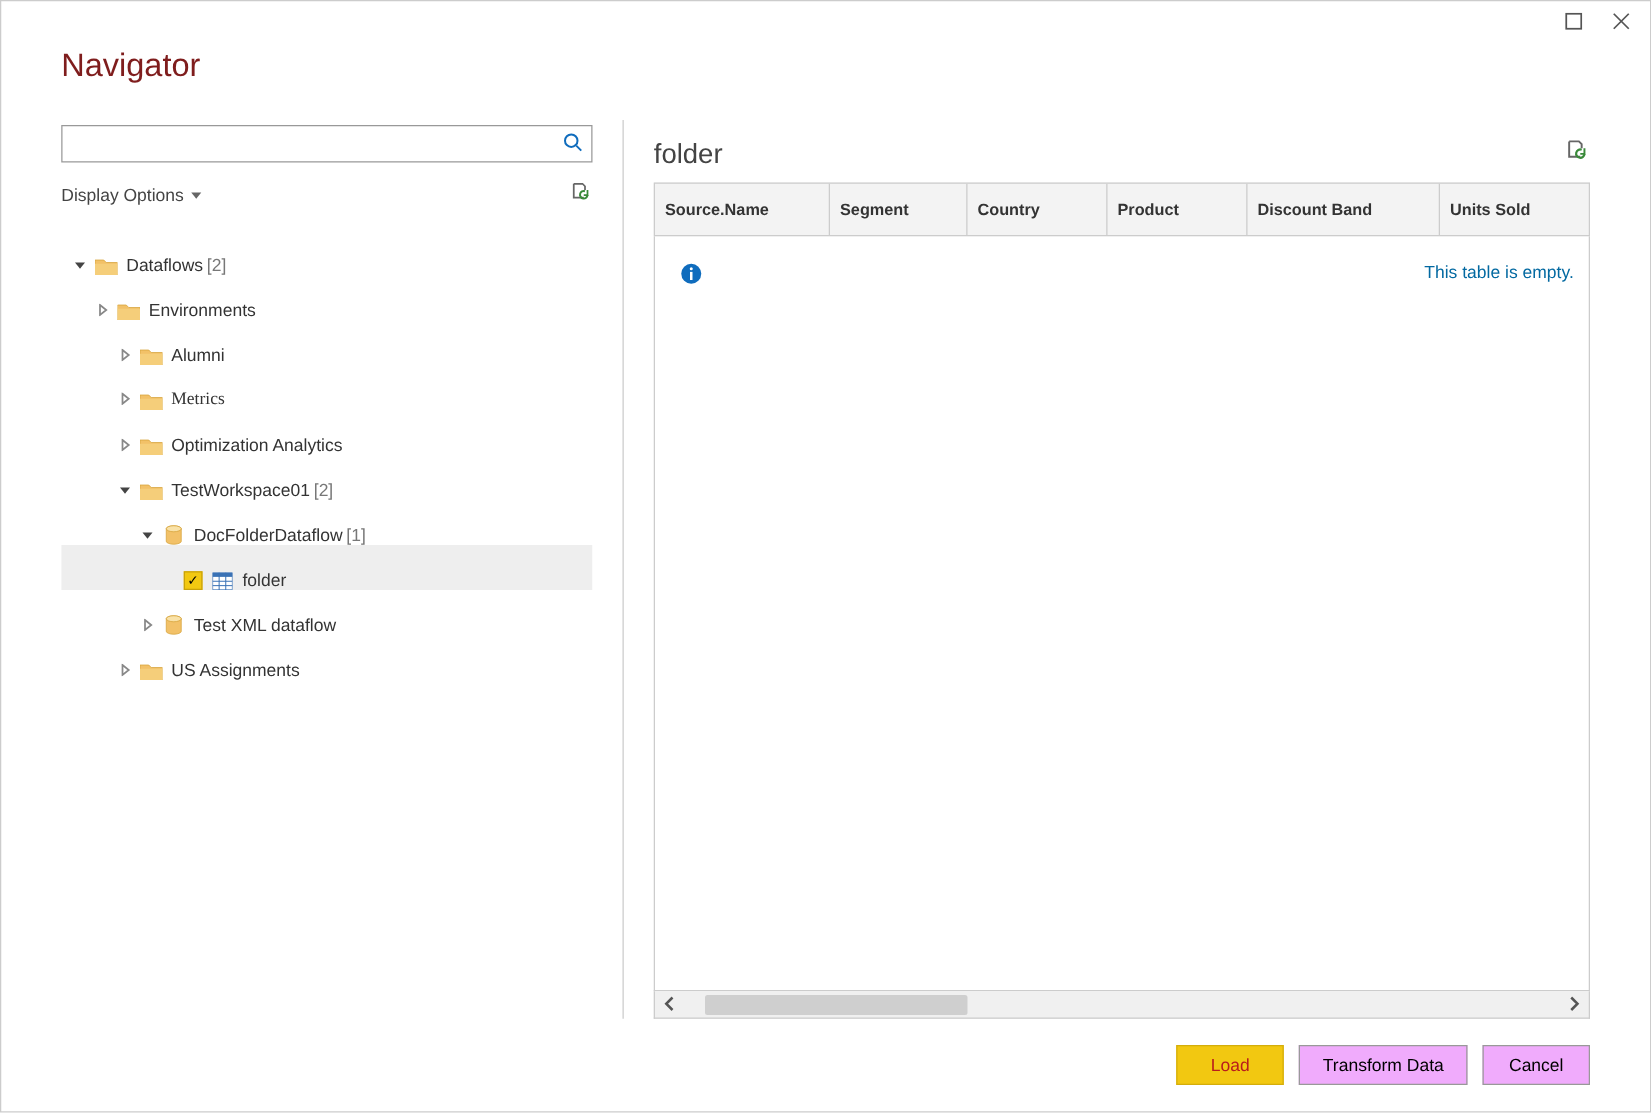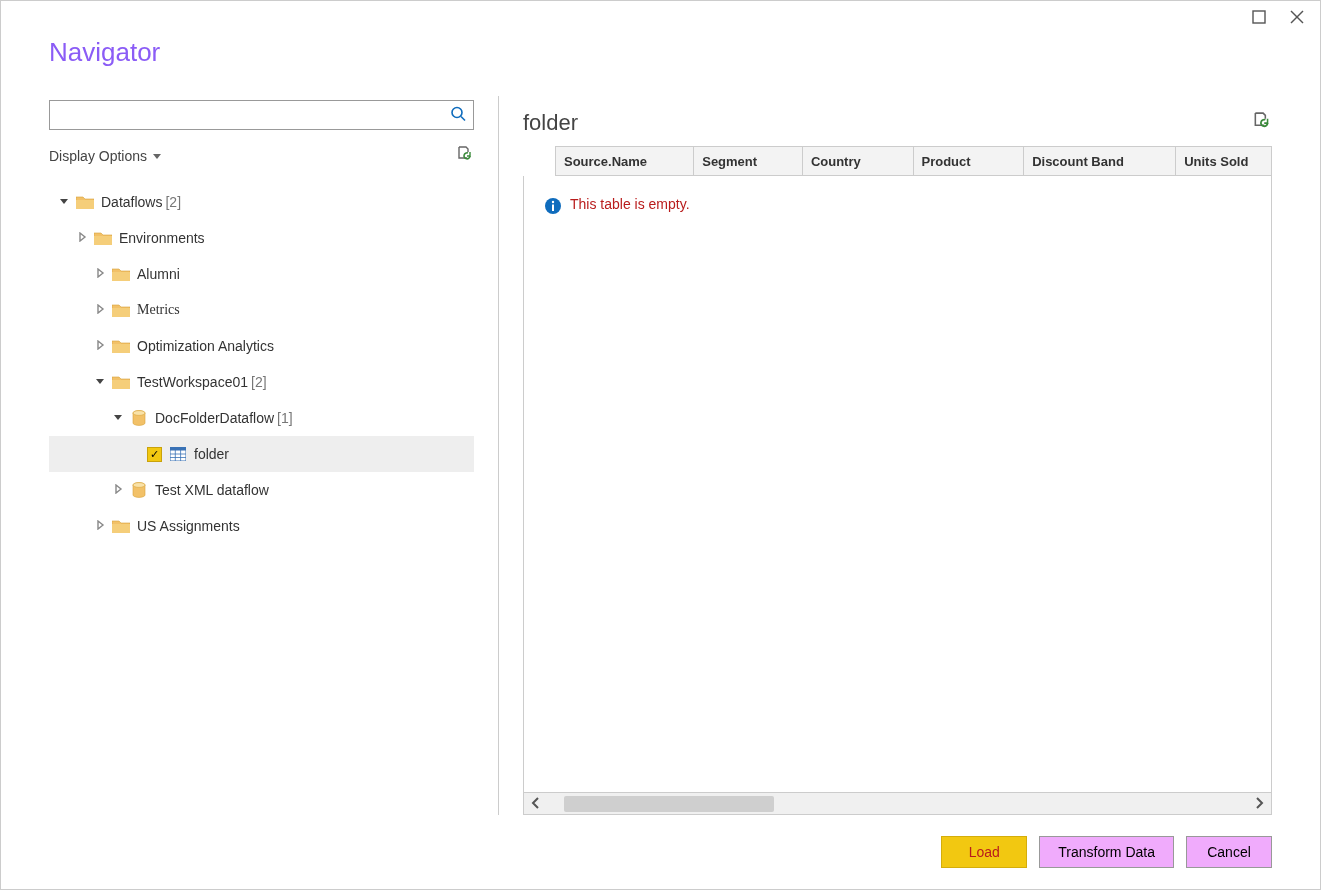--- a/index.html
+++ b/index.html
@@ -35,21 +35,21 @@
     color: #555;
   }
   .win-btn svg { display: block; }
   .header {
     padding: 0 48px 10px 48px;
   }
   .header h1 {
     font-size: 26px;
     font-weight: 400;
     margin: 0 0 18px 0;
-    color: #8b5cf6;
+    color: #7f1d1d;
   }
   .content {
     flex: 1;
     display: flex;
     padding: 0 48px 0 48px;
     gap: 24px;
     min-height: 0;
   }
   .left-pane {
     width: 450px;
@@ -102,21 +102,21 @@
     color: #555;
   }
   .tree {
     margin-top: 10px;
     overflow: auto;
     flex: 1;
     user-select: none;
   }
   .tree-item {
     display: flex;
-    align-items: center;
+    align-items: flex-end;
     height: 36px;
     padding-right: 6px;
     cursor: pointer;
     white-space: nowrap;
   }
   .tree-item.selected {
     background: #eee;
   }
   .arrow {
     width: 14px;
@@ -171,43 +171,43 @@
     font-size: 22px;
     font-weight: 300;
     color: #444;
   }
   .table-header {
     display: flex;
     border: 1px solid #ccc;
     background: #f3f3f3;
     font-weight: 600;
     color: #333;
-    height: 30px;
+    height: 43px;
     font-size: 13px;
-    margin-left: 32px;
   }
   .th {
     border-right: 1px solid #ccc;
     padding: 0 8px;
     display: flex;
     align-items: center;
     overflow: hidden;
   }
   .th:last-child { border-right: none; }
   .empty-body {
     flex: 1;
     border: 1px solid #ccc;
     border-top: none;
     padding: 20px 12px;
     display: flex;
     align-items: flex-start;
     gap: 8px;
-    color: #b91c1c;
+    color: #0369a1;
     min-height: 0;
     position: relative;
+    justify-content: space-between;
   }
   .info-icon {
     width: 18px; height: 18px;
     color: #0f6cbd;
     margin-top: 1px;
     margin-left: 8px;
   }
   .hscroll {
     height: 22px;
     background: #f0f0f0;

